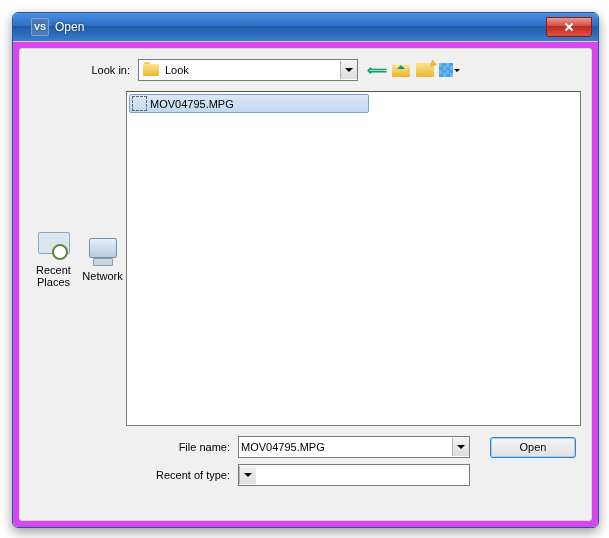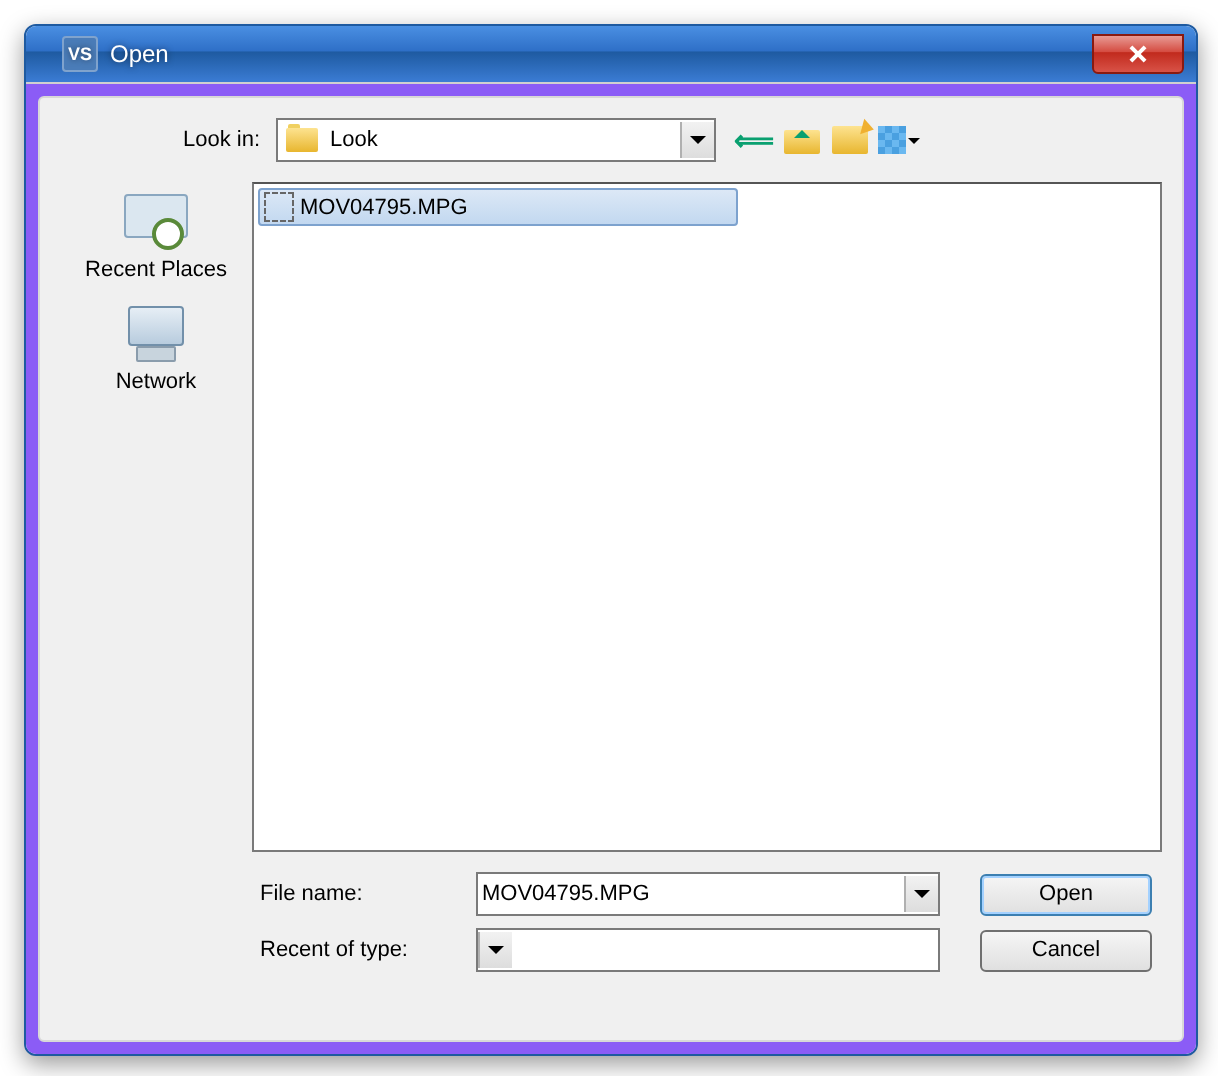--- a/index.html
+++ b/index.html
@@ -3,42 +3,42 @@
 <meta charset="utf-8">
 <style>
 html,body{margin:0;padding:0;font-family:"Segoe UI",Tahoma,sans-serif;font-size:11px;background:#fff}
 .window{width:585px;height:514px;margin:12px;background:#fff;border:1px solid #1e5aa0;border-radius:6px;box-shadow:0 4px 12px rgba(0,0,0,0.4);overflow:hidden;position:relative}
 .titlebar{height:28px;background:linear-gradient(to bottom,#4a8fe2 0%,#2e6fc7 45%,#1e5aa0 46%,#3b7cd4 100%);display:flex;align-items:center;padding:0 0 0 18px;color:#fff;text-shadow:0 0 3px rgba(0,0,0,0.5)}
 .titlebar .appicon{width:16px;height:16px;background:#4a7cb8;margin-right:6px;font-size:9px;font-weight:bold;text-align:center;line-height:16px;border-radius:2px;border:1px solid rgba(255,255,255,0.3)}
 .titlebar .title{flex:1;font-size:12px}
 .closebtn{width:44px;height:18px;margin-right:6px;background:linear-gradient(to bottom,#e89a94 0%,#d44a3f 45%,#c12a1d 46%,#d85247 100%);border:1px solid #8a1a10;border-radius:0 0 3px 3px;position:relative;cursor:pointer}
 .closebtn::before,.closebtn::after{content:"";position:absolute;left:50%;top:50%;width:10px;height:2px;background:#fff;transform:translate(-50%,-50%) rotate(45deg)}
 .closebtn::after{transform:translate(-50%,-50%) rotate(-45deg)}
-.clientarea{position:absolute;top:28px;left:0;right:0;bottom:0;background:#8b5cf6;border-top:1px solid #d0d0d0}
+.clientarea{position:absolute;top:28px;left:0;right:0;bottom:0;background:#d946ef;border-top:1px solid #d0d0d0}
 .inner{position:absolute;top:6px;left:6px;right:6px;bottom:6px;background:#f0f0f0;border:1px solid #d8d8d8;border-radius:3px;padding:10px}
 .row{display:flex;align-items:center;margin-bottom:10px}
 .label{width:100px;text-align:right;padding-right:8px;font-size:11px}
 .combo{display:flex;align-items:center;border:1px solid #7a7a7a;background:#fff;height:20px}
 .combo .cicon{width:16px;height:16px;margin:0 4px}
 .combo .ctext{flex:1;padding:0 2px}
 .combo .cdrop{width:16px;height:18px;border-left:1px solid #b0b0b0;background:linear-gradient(#f2f2f2,#ddd);display:flex;align-items:center;justify-content:center;cursor:pointer}
 .cdrop::after{content:"";border:4px solid transparent;border-top-color:#000;margin-top:4px}
 .toolbtns{display:flex;gap:2px;margin-left:8px}
 .tbtn{width:22px;height:22px;display:flex;align-items:center;justify-content:center;cursor:pointer}
 .body-area{display:flex;height:335px}
-.places{width:96px;display:flex;flex-direction:column;align-items:center;gap:2px}
+.places{width:96px;display:flex;flex-direction:row;align-items:center;gap:2px}
 .place{width:86px;display:flex;flex-direction:column;align-items:center;padding:4px 0;cursor:pointer;border-radius:2px}
 .place .picon{width:36px;height:32px;margin-bottom:2px}
 .place .plabel{font-size:11px;text-align:center}
 .listing{flex:1;background:#fff;border:1px solid #7a7a7a;border-top-color:#555;padding:2px;overflow:auto}
 .file-item{display:flex;align-items:center;height:17px;padding:0 2px;border:1px solid #7da2ce;background:linear-gradient(#dce8f6,#c2d8f0);border-radius:2px;width:234px;cursor:pointer}
 .file-item .ficon{width:13px;height:13px;margin-right:3px;border:1px dashed #666;display:inline-block}
 .bottom-rows{margin-top:10px}
 .brow{display:flex;align-items:center;margin-bottom:6px}
-.brow .blabel{width:100px;text-align:left;padding-right:8px;margin-left:100px}
+.brow .blabel{width:100px;text-align:right;padding-right:8px;margin-left:100px}
 .brow .bcombo{flex:0 0 230px;margin-right:20px}
 .brow .btn{width:86px;height:21px;border:1px solid #707070;background:linear-gradient(#f5f5f5,#e0e0e0);border-radius:3px;cursor:pointer;font-size:11px;font-family:inherit}
 .brow .btn.default{border:1px solid #3c7fb1;box-shadow:inset 0 0 0 1px #a3d1ff}
 
 .folder-ico{width:16px;height:14px;position:relative}
 .folder-ico .tab{position:absolute;top:0;left:1px;width:6px;height:3px;background:#f0d060;border-radius:1px 1px 0 0}
 .folder-ico .body{position:absolute;top:2px;left:0;right:0;bottom:0;background:linear-gradient(#fde390,#e8b62f);border-radius:1px}
 
 .icon-recent{position:relative}
 .icon-recent::before{content:"";position:absolute;inset:2px 2px 8px 2px;background:#dbe7f0;border:1px solid #8aa7c0;border-radius:2px}
@@ -135,19 +135,18 @@
             <div class="ctext">MOV04795.MPG</div>
             <div class="cdrop"></div>
           </div>
           <button class="btn default">Open</button>
         </div>
         <div class="brow">
           <div class="blabel">Recent of type:</div>
           <div class="combo bcombo">
             <div class="cdrop"></div>
           </div>
-          <button class="btn">Cancel</button>
         </div>
       </div>
 
     </div>
   </div>
 </div>
 
 </body></html>

